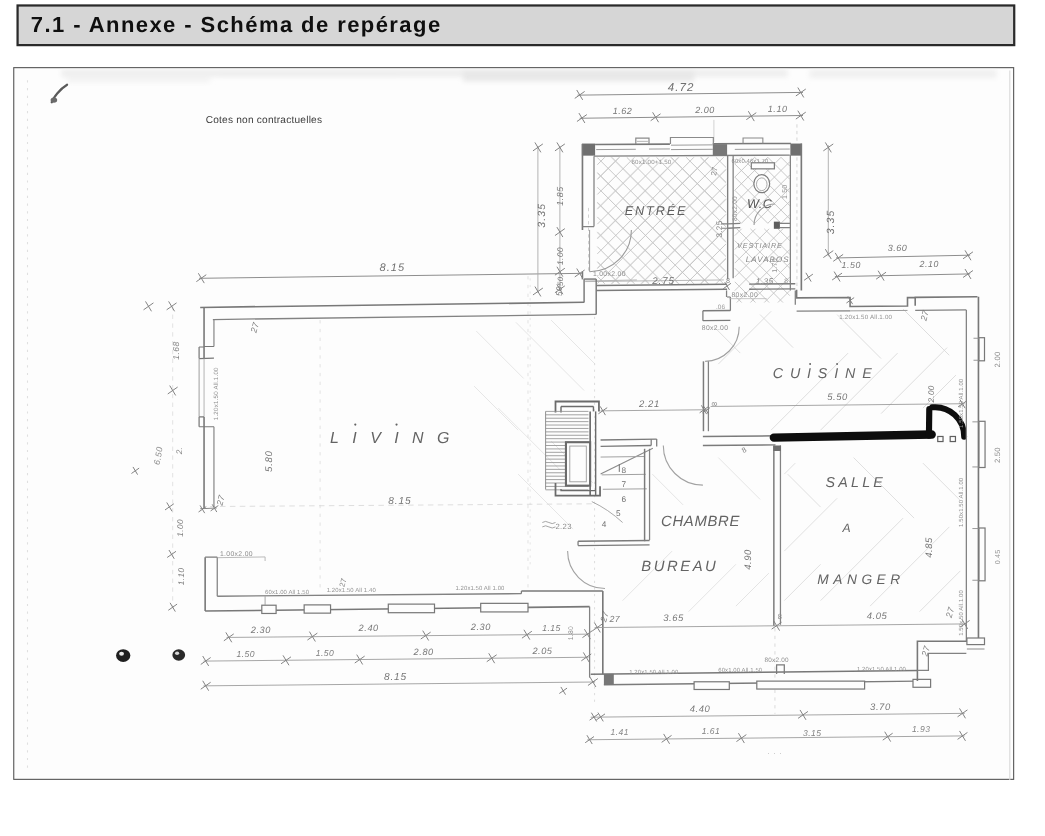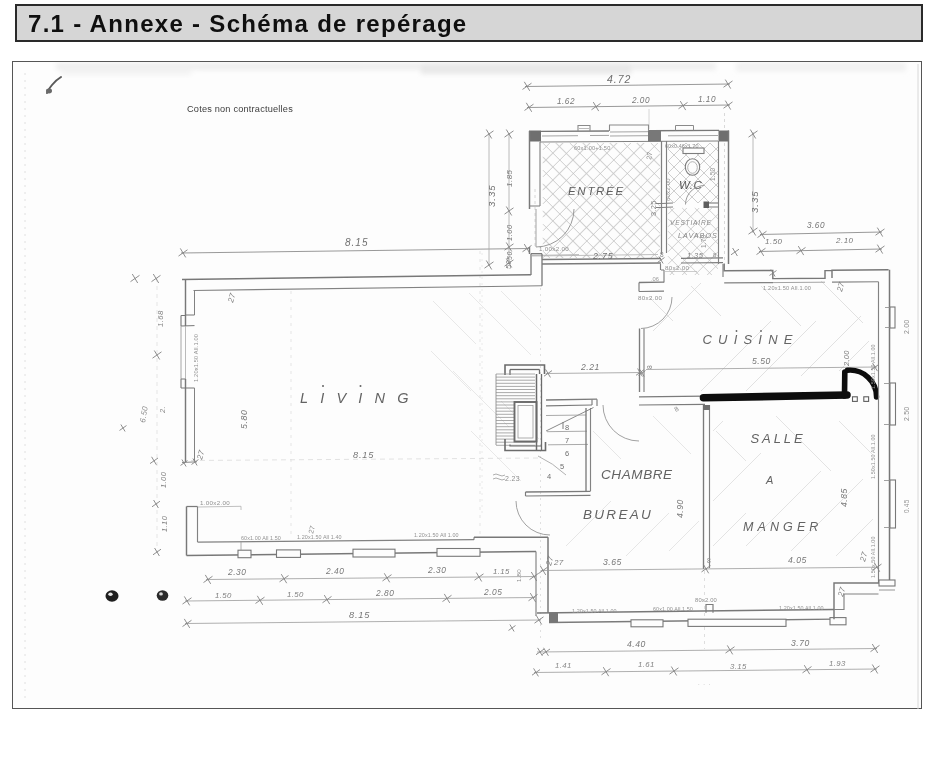--- a/index.html
+++ b/index.html
@@ -1,19 +1,19 @@
 <!DOCTYPE html>
 <html><head>
 <meta charset="utf-8">
 <style>
 html,body{margin:0;padding:0;background:#ffffff;width:950px;height:760px;overflow:hidden;}
 *{box-sizing:border-box;}
 #hdr{position:absolute;left:15px;top:4px;width:908px;height:38px;background:#d6d6d6;
 border:2px solid #2a2a2a;font-family:"Liberation Sans",sans-serif;font-weight:bold;
-font-size:24px;color:#0f0f0f;line-height:35px;padding-left:11px;letter-spacing:1.3px;}
+font-size:20px;color:#0f0f0f;line-height:35px;padding-left:11px;letter-spacing:1.3px;}
 #plan{position:absolute;left:12px;top:61px;width:910px;height:648px;border:1px solid #555;background:#fdfdfd;}
 </style>
 </head>
 <body>
 
 <div id="hdr">7.1 - Annexe - Schéma de repérage</div>
 
 <div id="plan">
 <svg width="910" height="648" viewBox="12 61 910 648">
 

